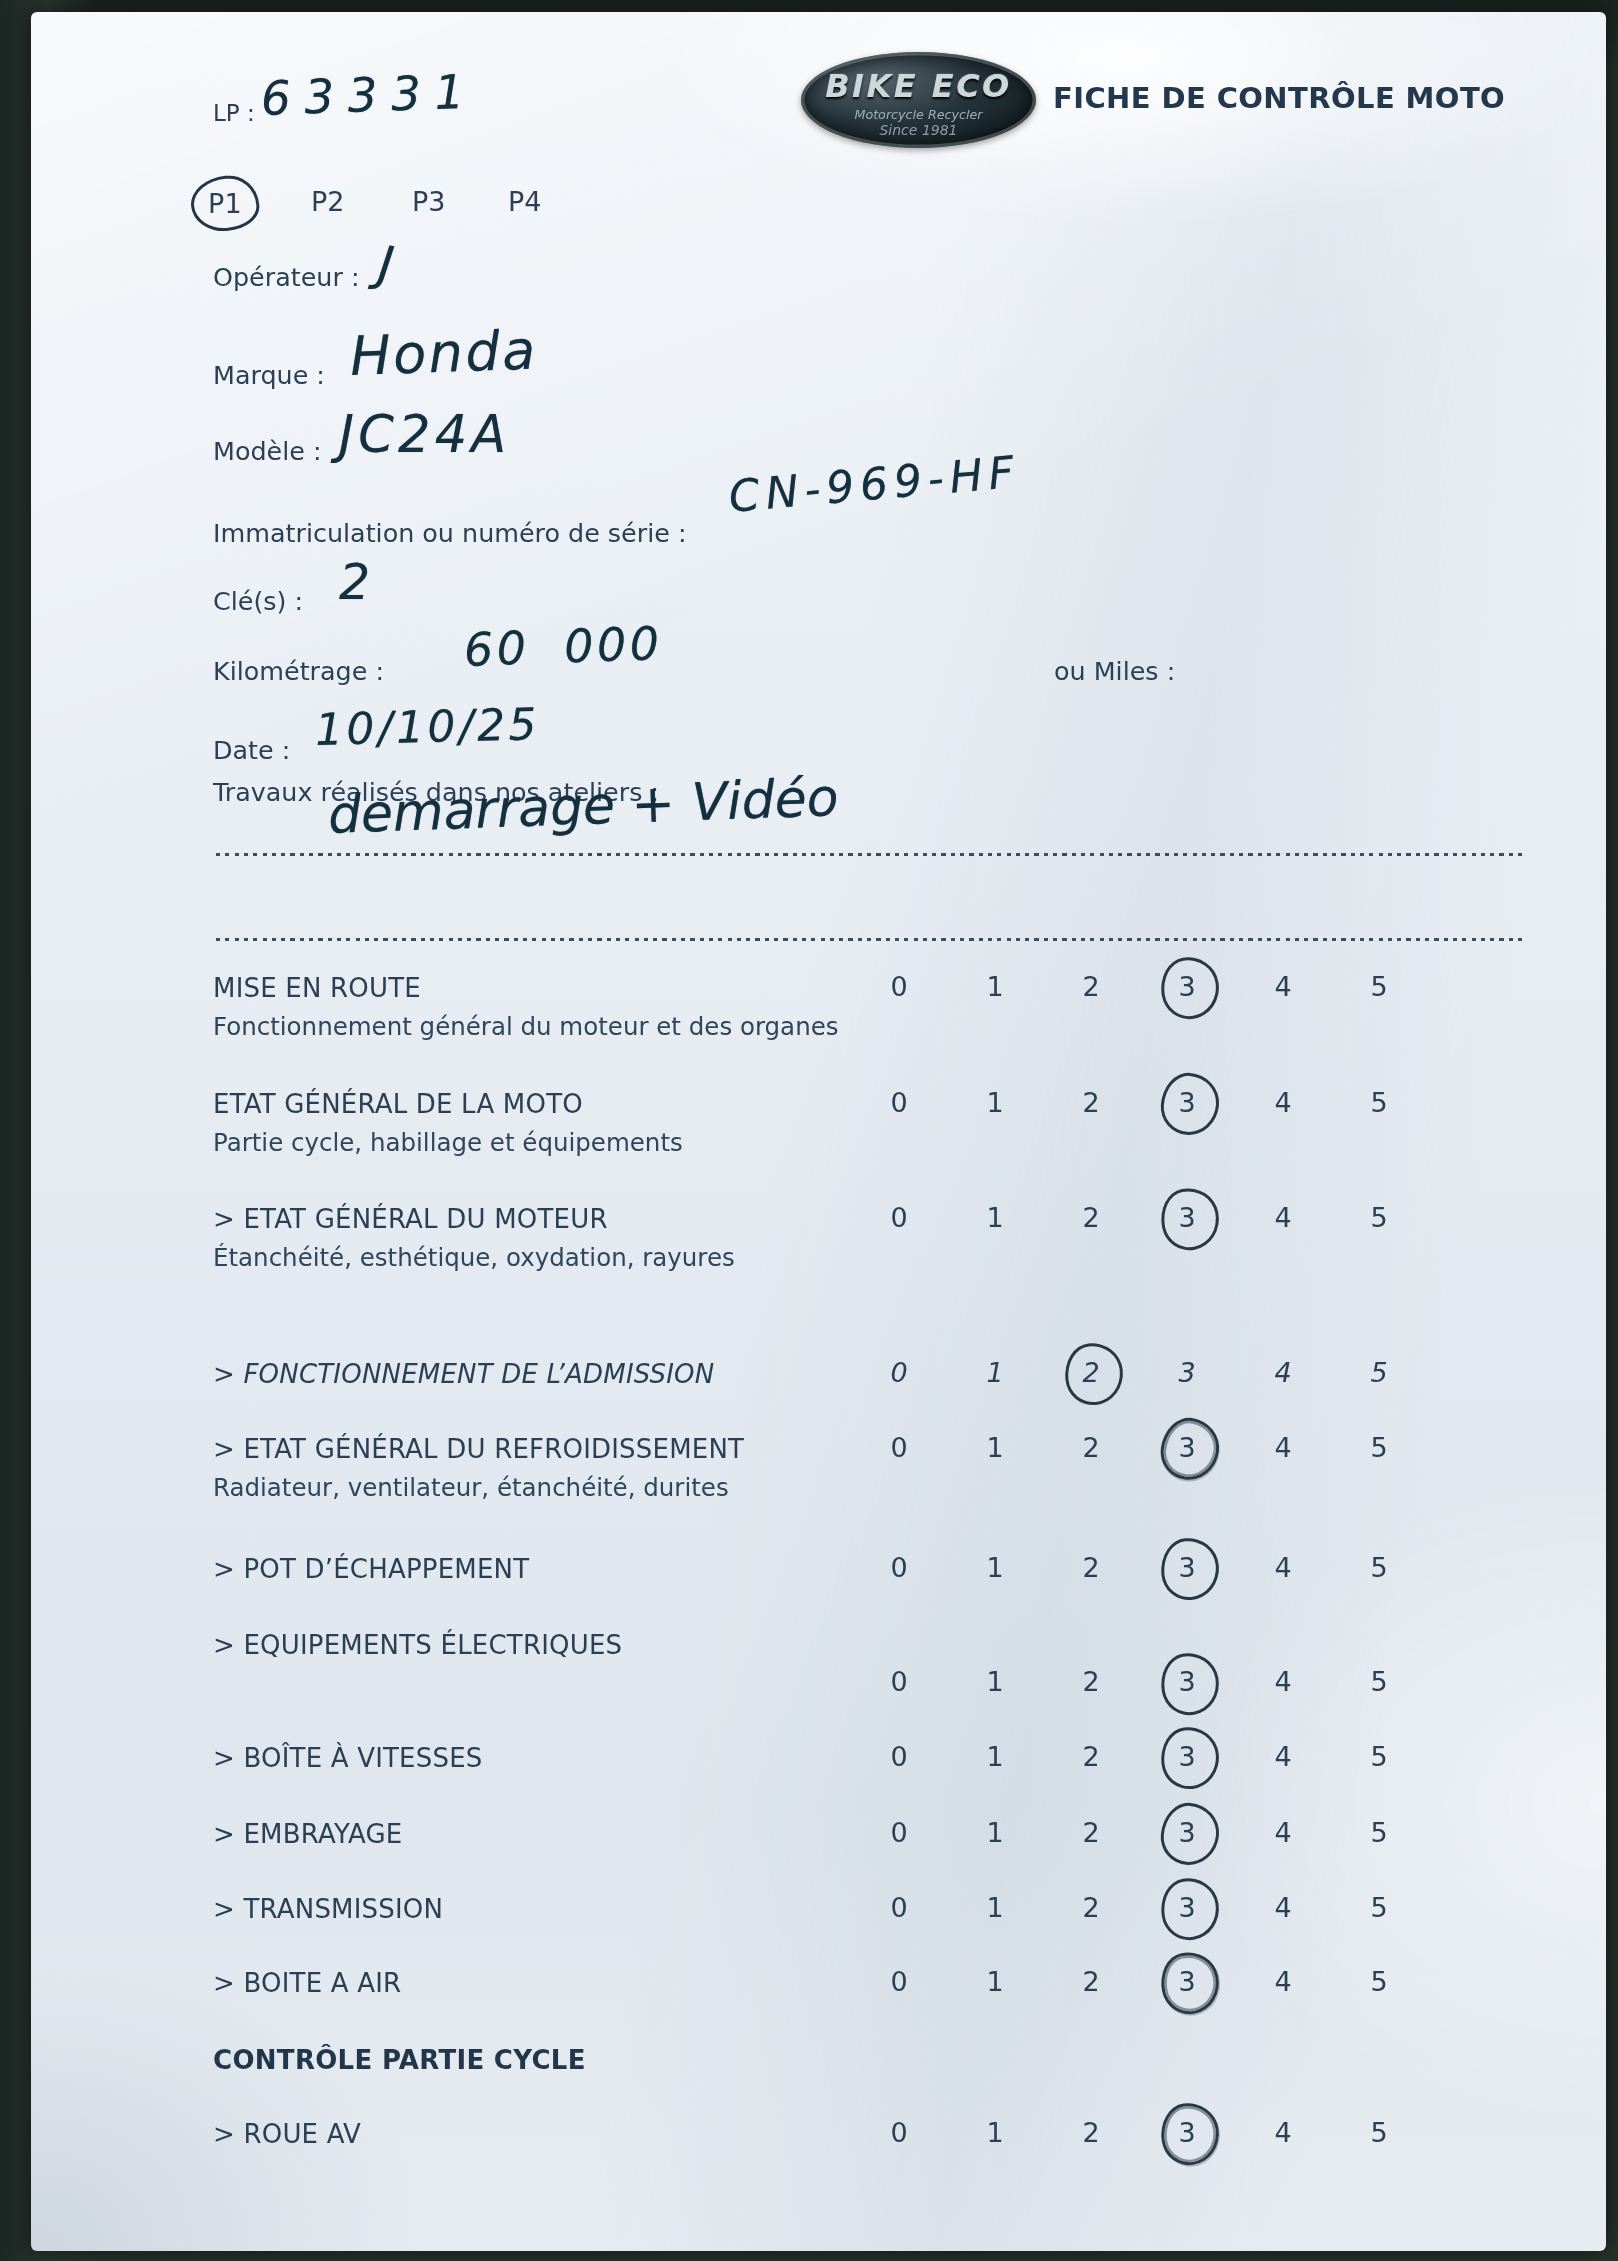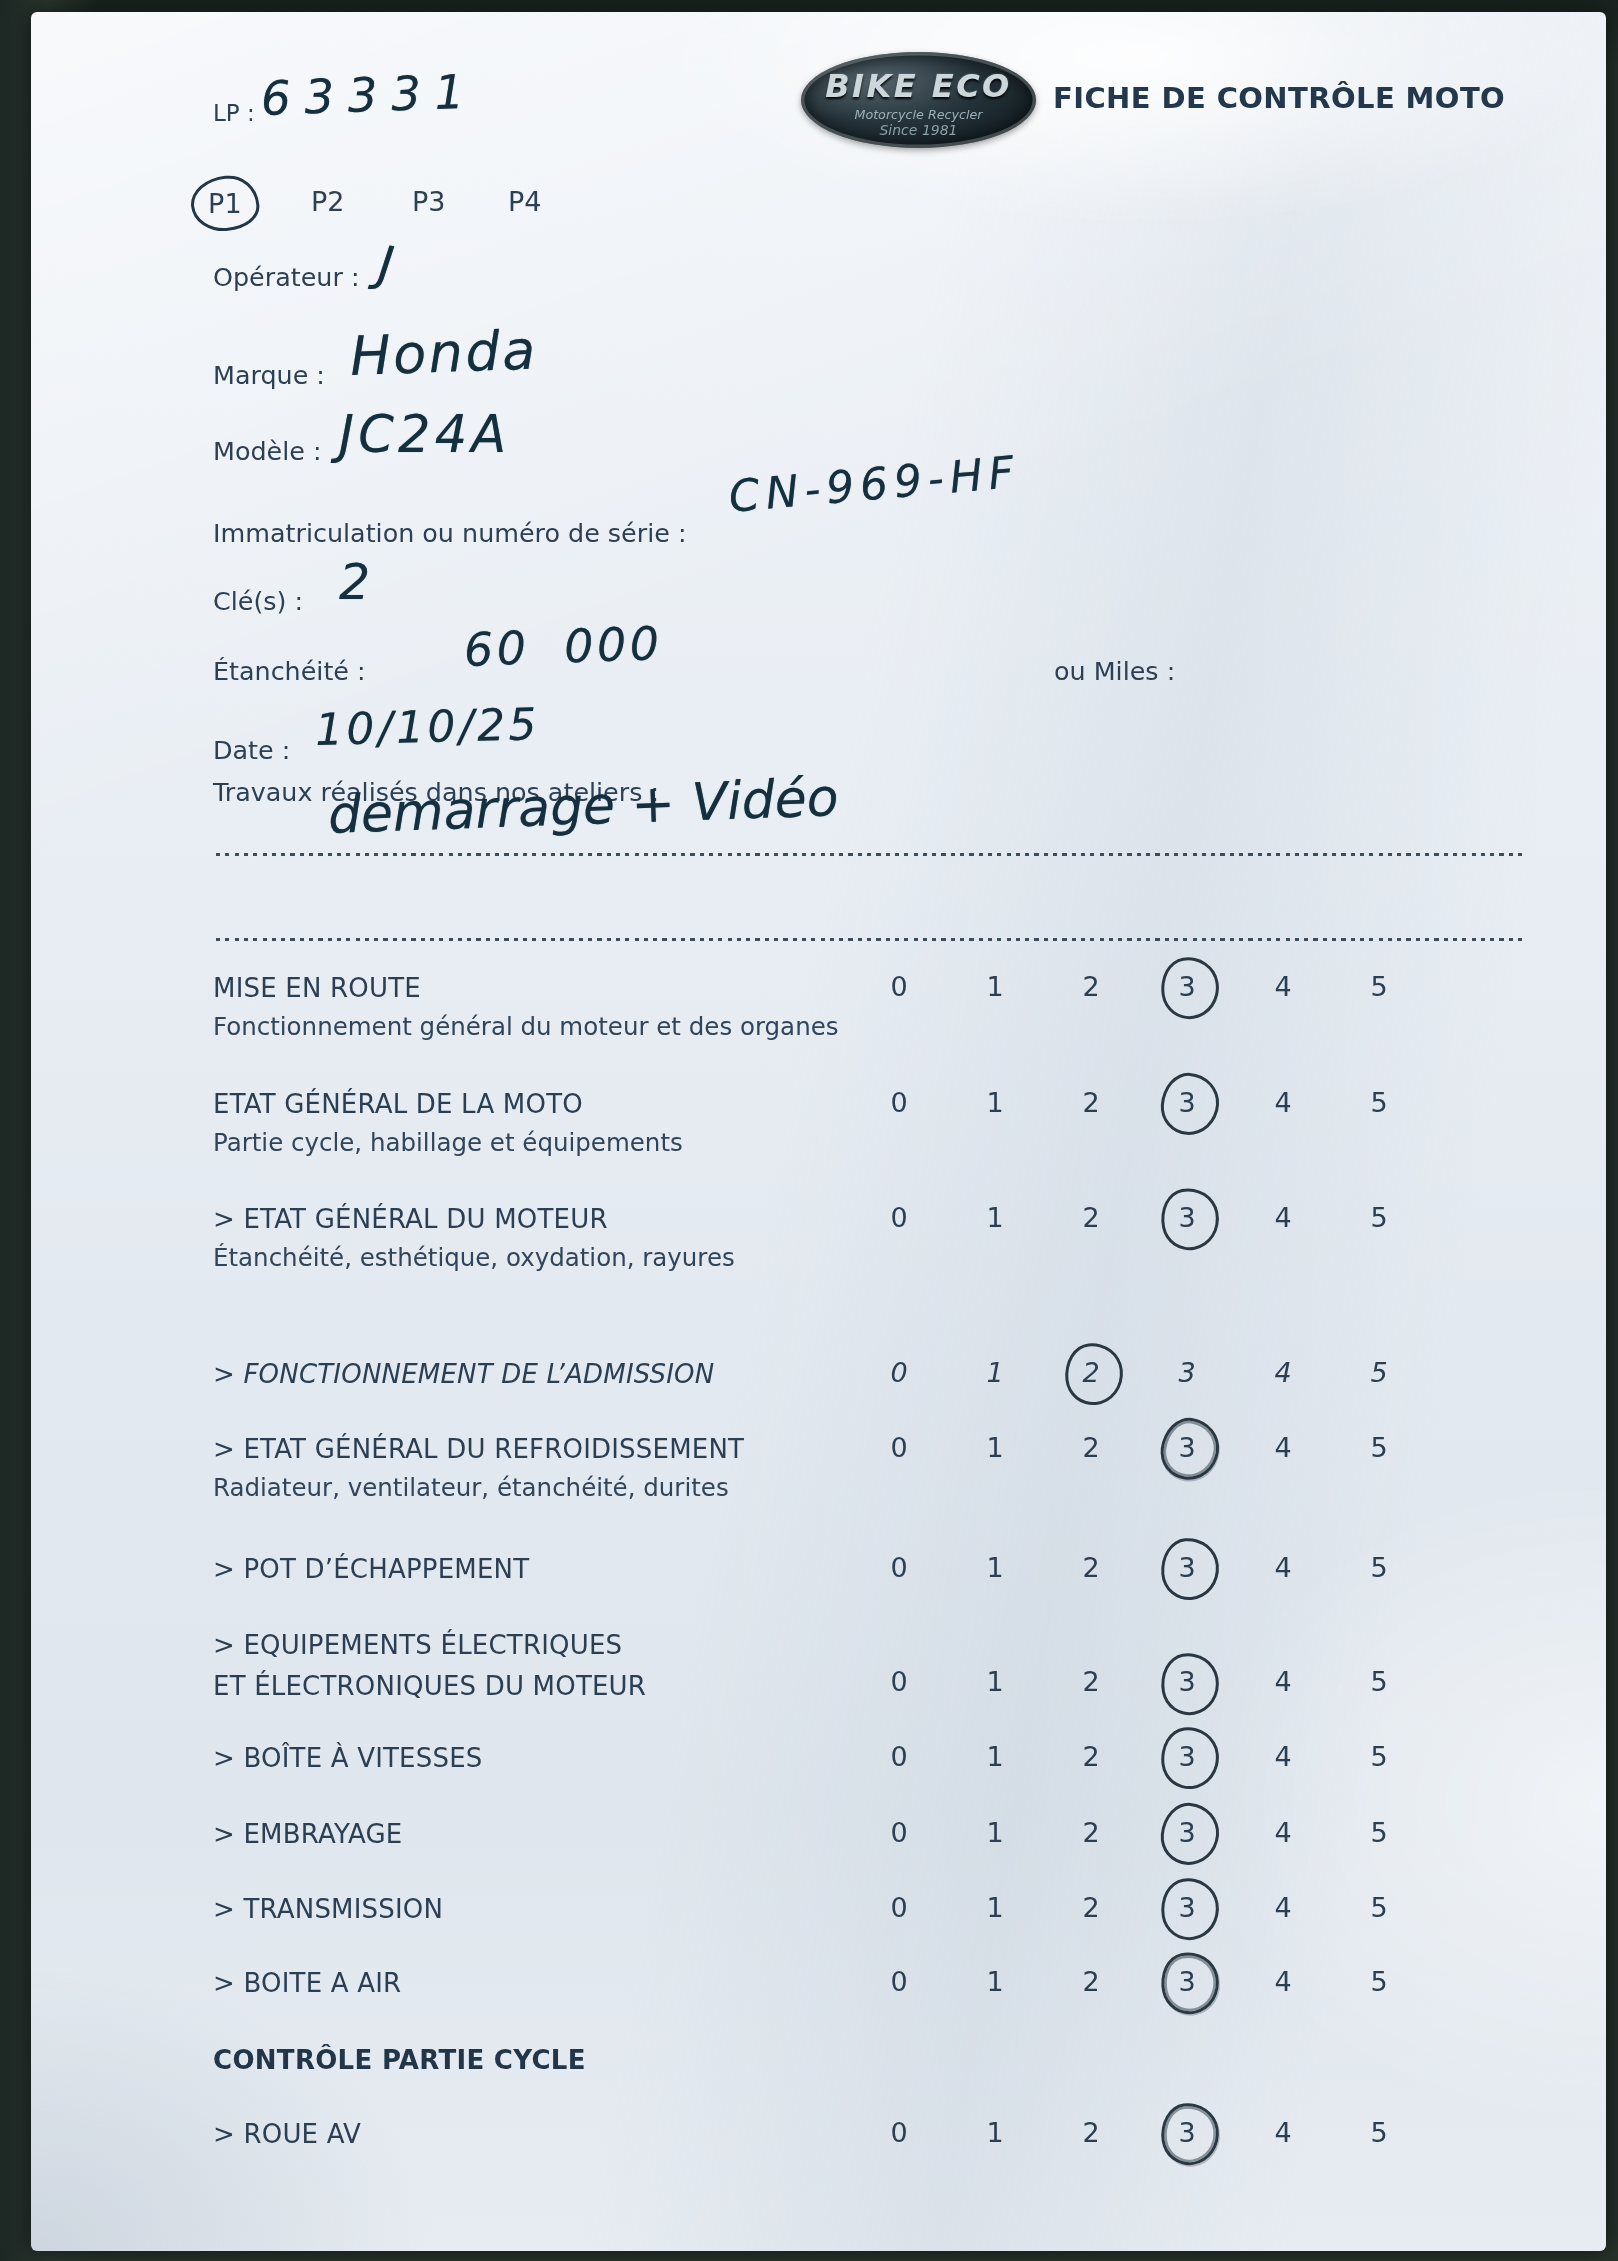--- a/index.html
+++ b/index.html
@@ -83,21 +83,21 @@
 
   <div class="lbl" style="left:213px;top:436px;">Modèle :</div>
   <div class="hand" style="left:339px;top:405px;font-size:51px;letter-spacing:4.2px;">JC24A</div>
 
   <div class="lbl" style="left:213px;top:518px;">Immatriculation ou numéro de série :</div>
   <div class="hand" style="left:729px;top:471px;font-size:44px;letter-spacing:6px;transform:rotate(-5deg);">CN-969-HF</div>
 
   <div class="lbl" style="left:213px;top:586px;">Clé(s) :</div>
   <div class="hand" style="left:339px;top:554px;font-size:49px;">2</div>
 
-  <div class="lbl" style="left:213px;top:656px;">Étanchéité :</div>
+  <div class="lbl" style="left:213px;top:656px;">Kilométrage :</div>
   <div class="hand" style="left:464px;top:623px;font-size:46px;letter-spacing:3.4px;word-spacing:17px;transform:rotate(-2deg);">60 000</div>
   <div class="lbl" style="left:1054px;top:656px;">ou Miles :</div>
   <div class="hand" style="left:1202px;top:643px;font-size:37px;"></div>
 
   <div class="lbl" style="left:213px;top:735px;">Date :</div>
   <div class="hand" style="left:315px;top:704px;font-size:44px;letter-spacing:3.4px;transform:rotate(-1.5deg);">10/10/25</div>
 
   <div class="lbl" style="left:213px;top:777px;">Travaux réalisés dans nos ateliers :</div>
   <div class="hand" style="left:328px;top:785px;font-size:52px;transform:rotate(-2deg);">demarrage + Vidéo</div>
 
@@ -175,21 +175,20 @@
         <span class="cell">1</span>
         <span class="cell">2</span>
         <span class="cell">3<i class="ring" style="transform: rotate(-5deg);"></i></span>
         <span class="cell">4</span>
         <span class="cell">5</span>
       </div>
   </div>
 
   <div class="crow on2" style="top:1630px;">
     <div class="ctitle">&gt; EQUIPEMENTS ÉLECTRIQUES</div>
-    <div class="ctitle2">ET ÉLECTRONIQUES DU MOTEUR</div>
     <div class="scale">
         <span class="cell">0</span>
         <span class="cell">1</span>
         <span class="cell">2</span>
         <span class="cell">3<i class="ring" style="transform: rotate(-10deg);"></i></span>
         <span class="cell">4</span>
         <span class="cell">5</span>
       </div>
   </div>
 

